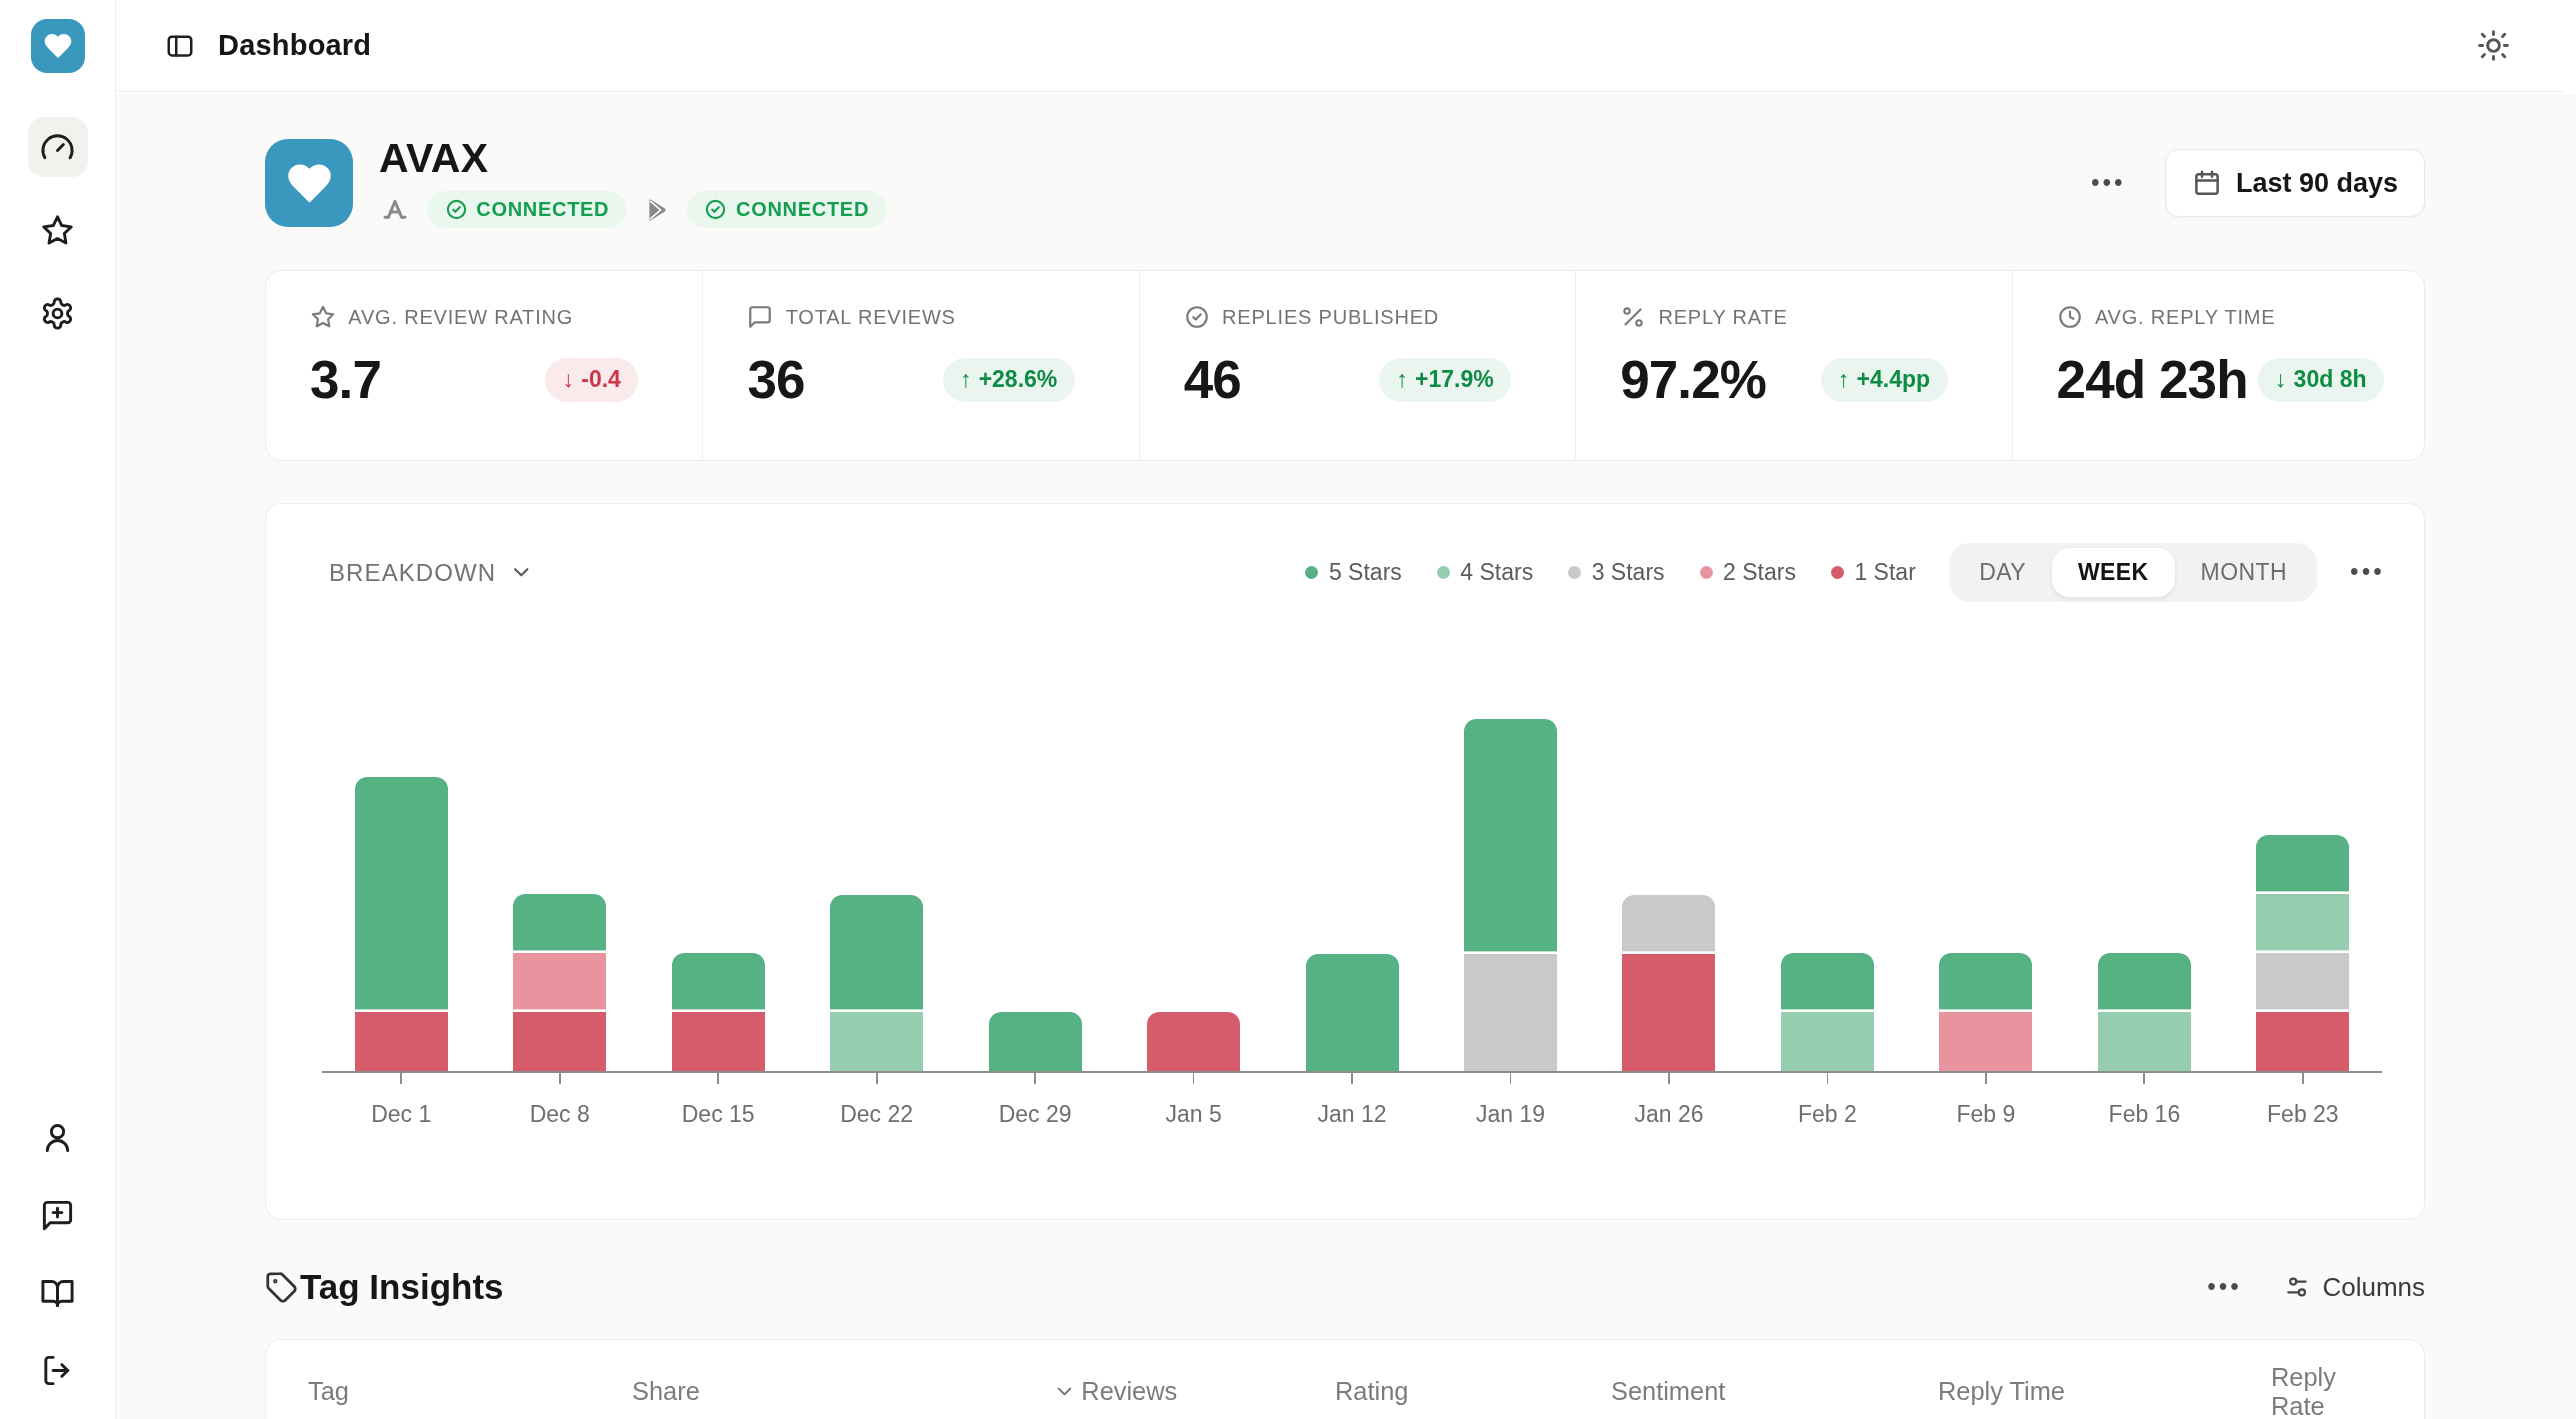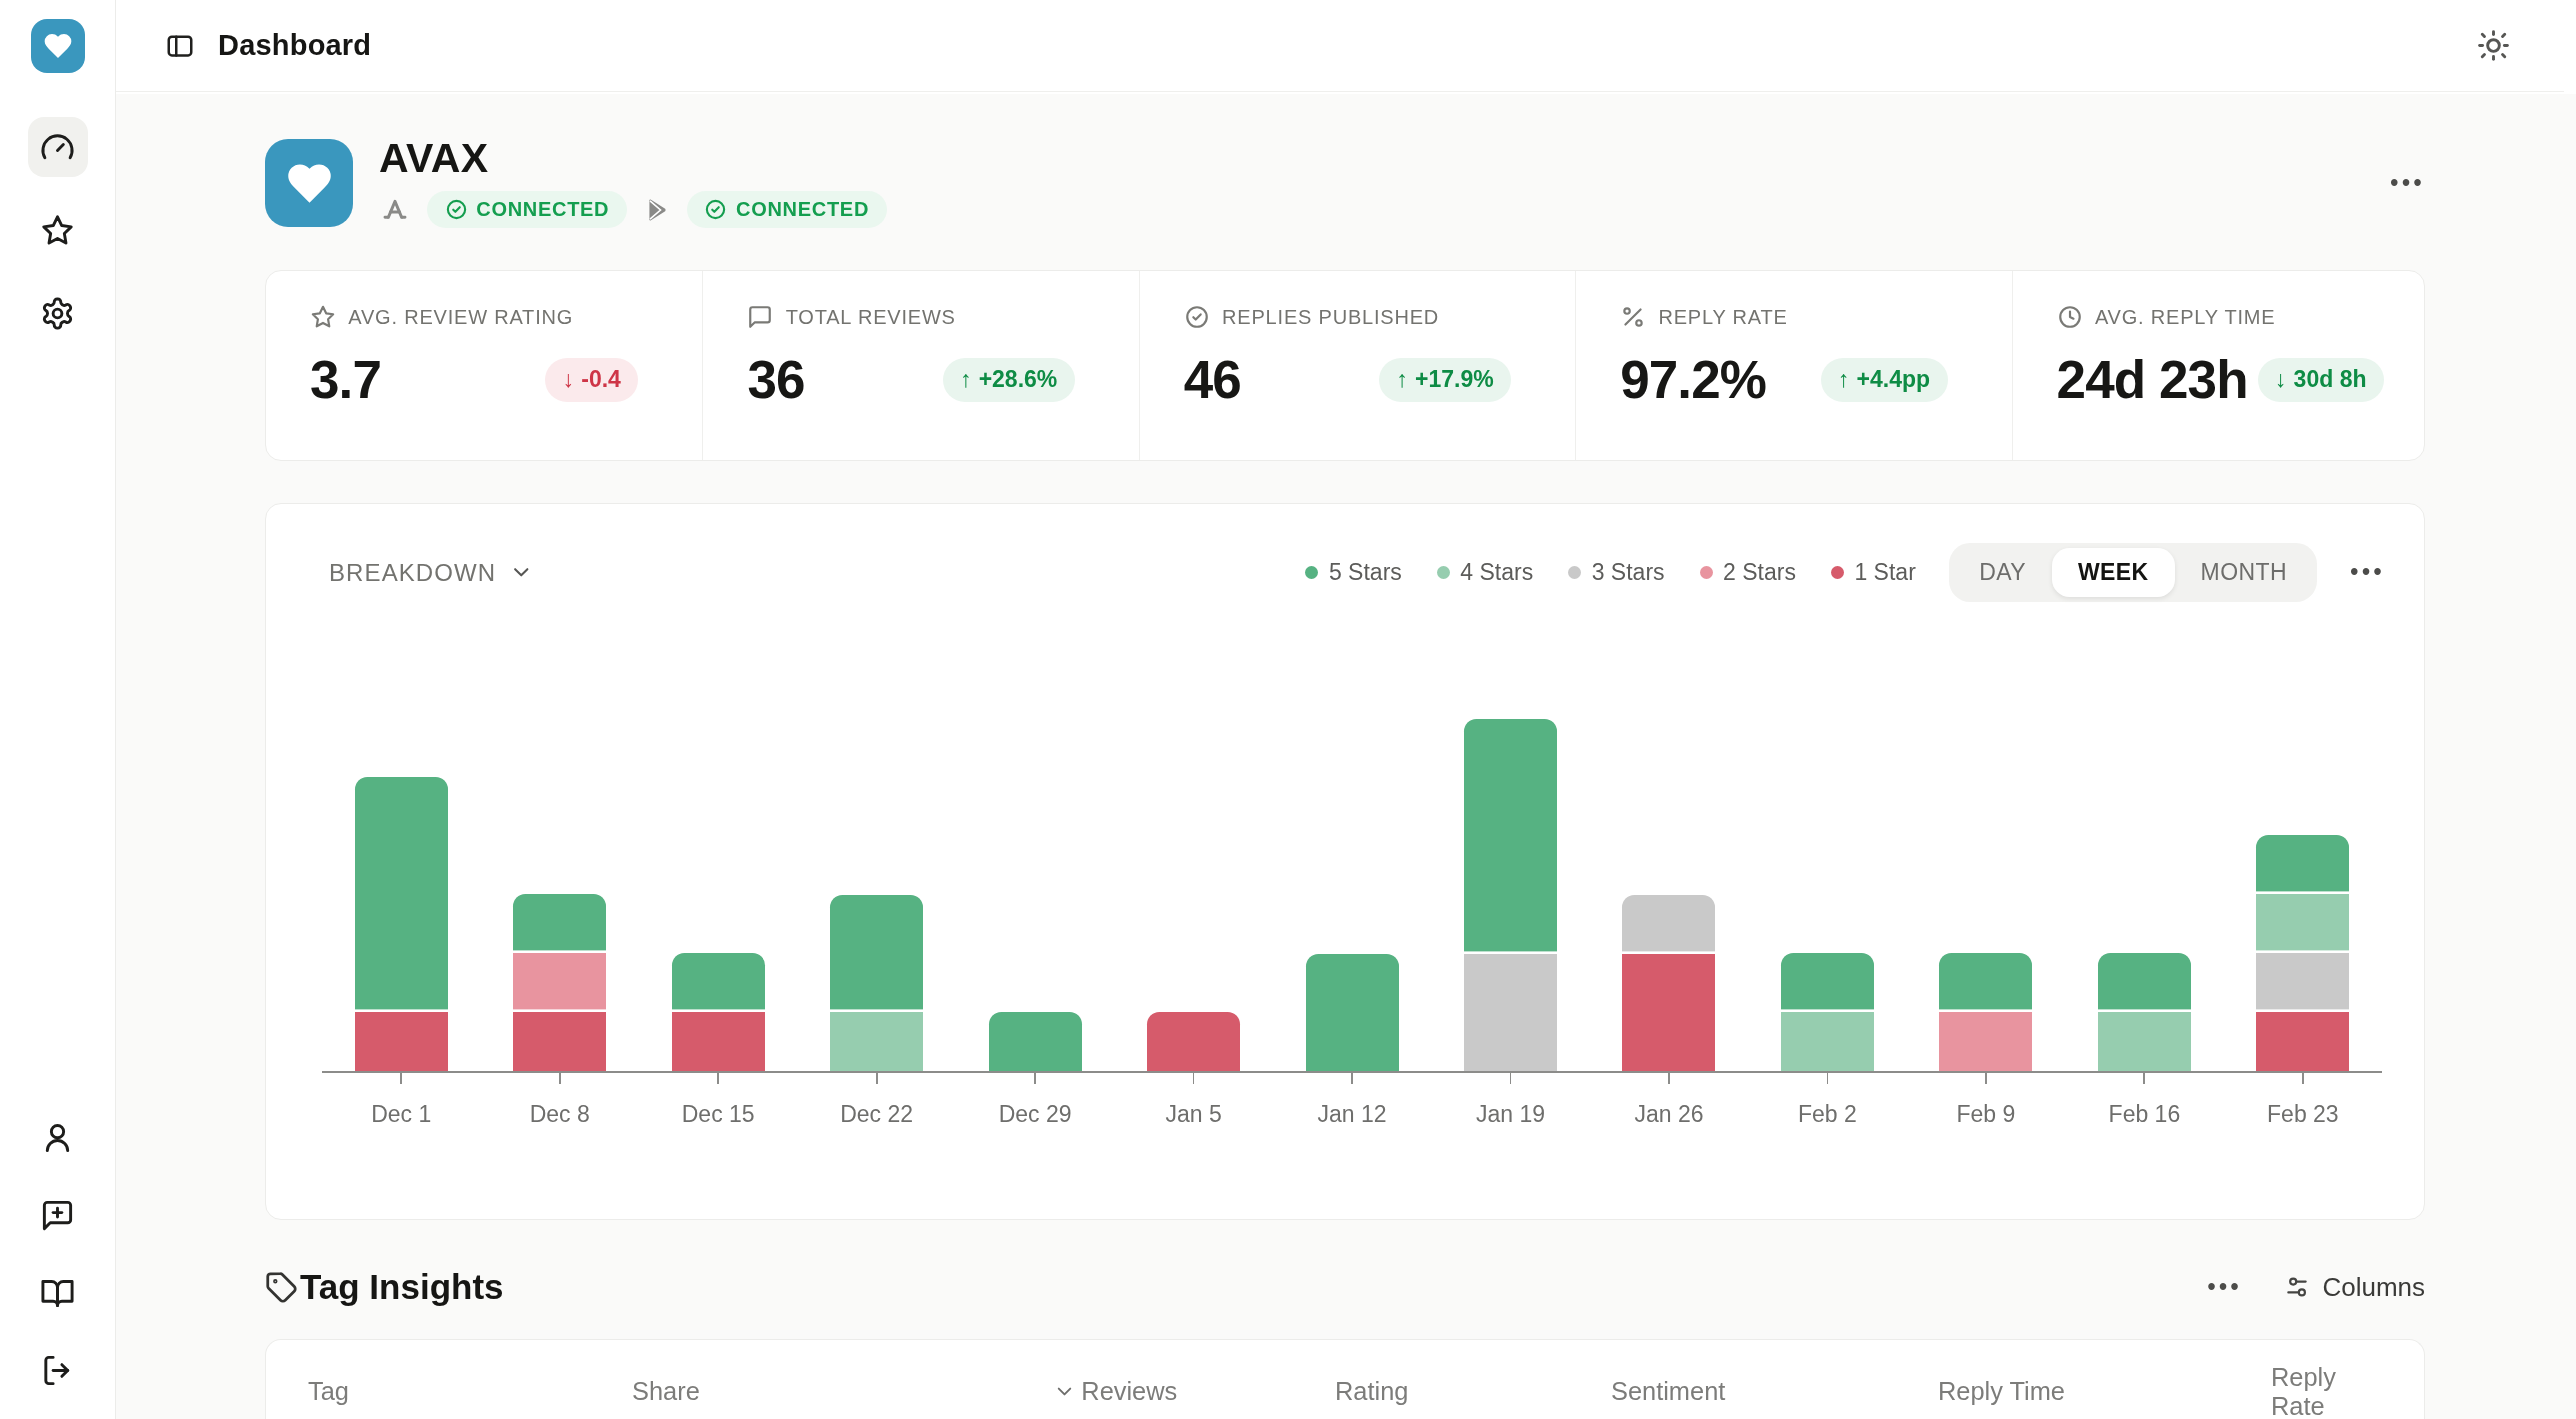--- a/index.html
+++ b/index.html
@@ -272,20 +272,31 @@
                   <circle cx="12" cy="12" r="9"></circle>
                   <path d="m8.6 12.2 2.2 2.2 4.6-4.8"></path>
                 </svg>
           </span>
           <span>CONNECTED</span>
         </span>
       </div>
     </div>
     <div class="brand-actions">
       <span class="more">•••</span>
+      <button class="date-btn">
+        <span>
+          <svg width="30" height="30" viewBox="0 0 24 24" fill="none" stroke="currentColor" stroke-width="2" stroke-linecap="round" stroke-linejoin="round">
+                <rect x="3.5" y="5" width="17" height="15.5" rx="2"></rect>
+                <line x1="8" y1="3" x2="8" y2="7"></line>
+                <line x1="16" y1="3" x2="16" y2="7"></line>
+                <line x1="3.5" y1="10" x2="20.5" y2="10"></line>
+              </svg>
+        </span>
+        <span>Last 90 days</span>
+      </button>
     </div>
   </div>
 
   <div class="stats-card">
     <div class="stat">
       <div class="stat-head">
         <span>
               <svg width="26" height="26" viewBox="0 0 24 24" fill="none" stroke="currentColor" stroke-width="2" stroke-linecap="round" stroke-linejoin="round">
                 <polygon points="12 2.6 14.9 8.6 21.4 9.5 16.7 14.1 17.8 20.6 12 17.5 6.2 20.6 7.3 14.1 2.6 9.5 9.1 8.6"></polygon>
               </svg>

